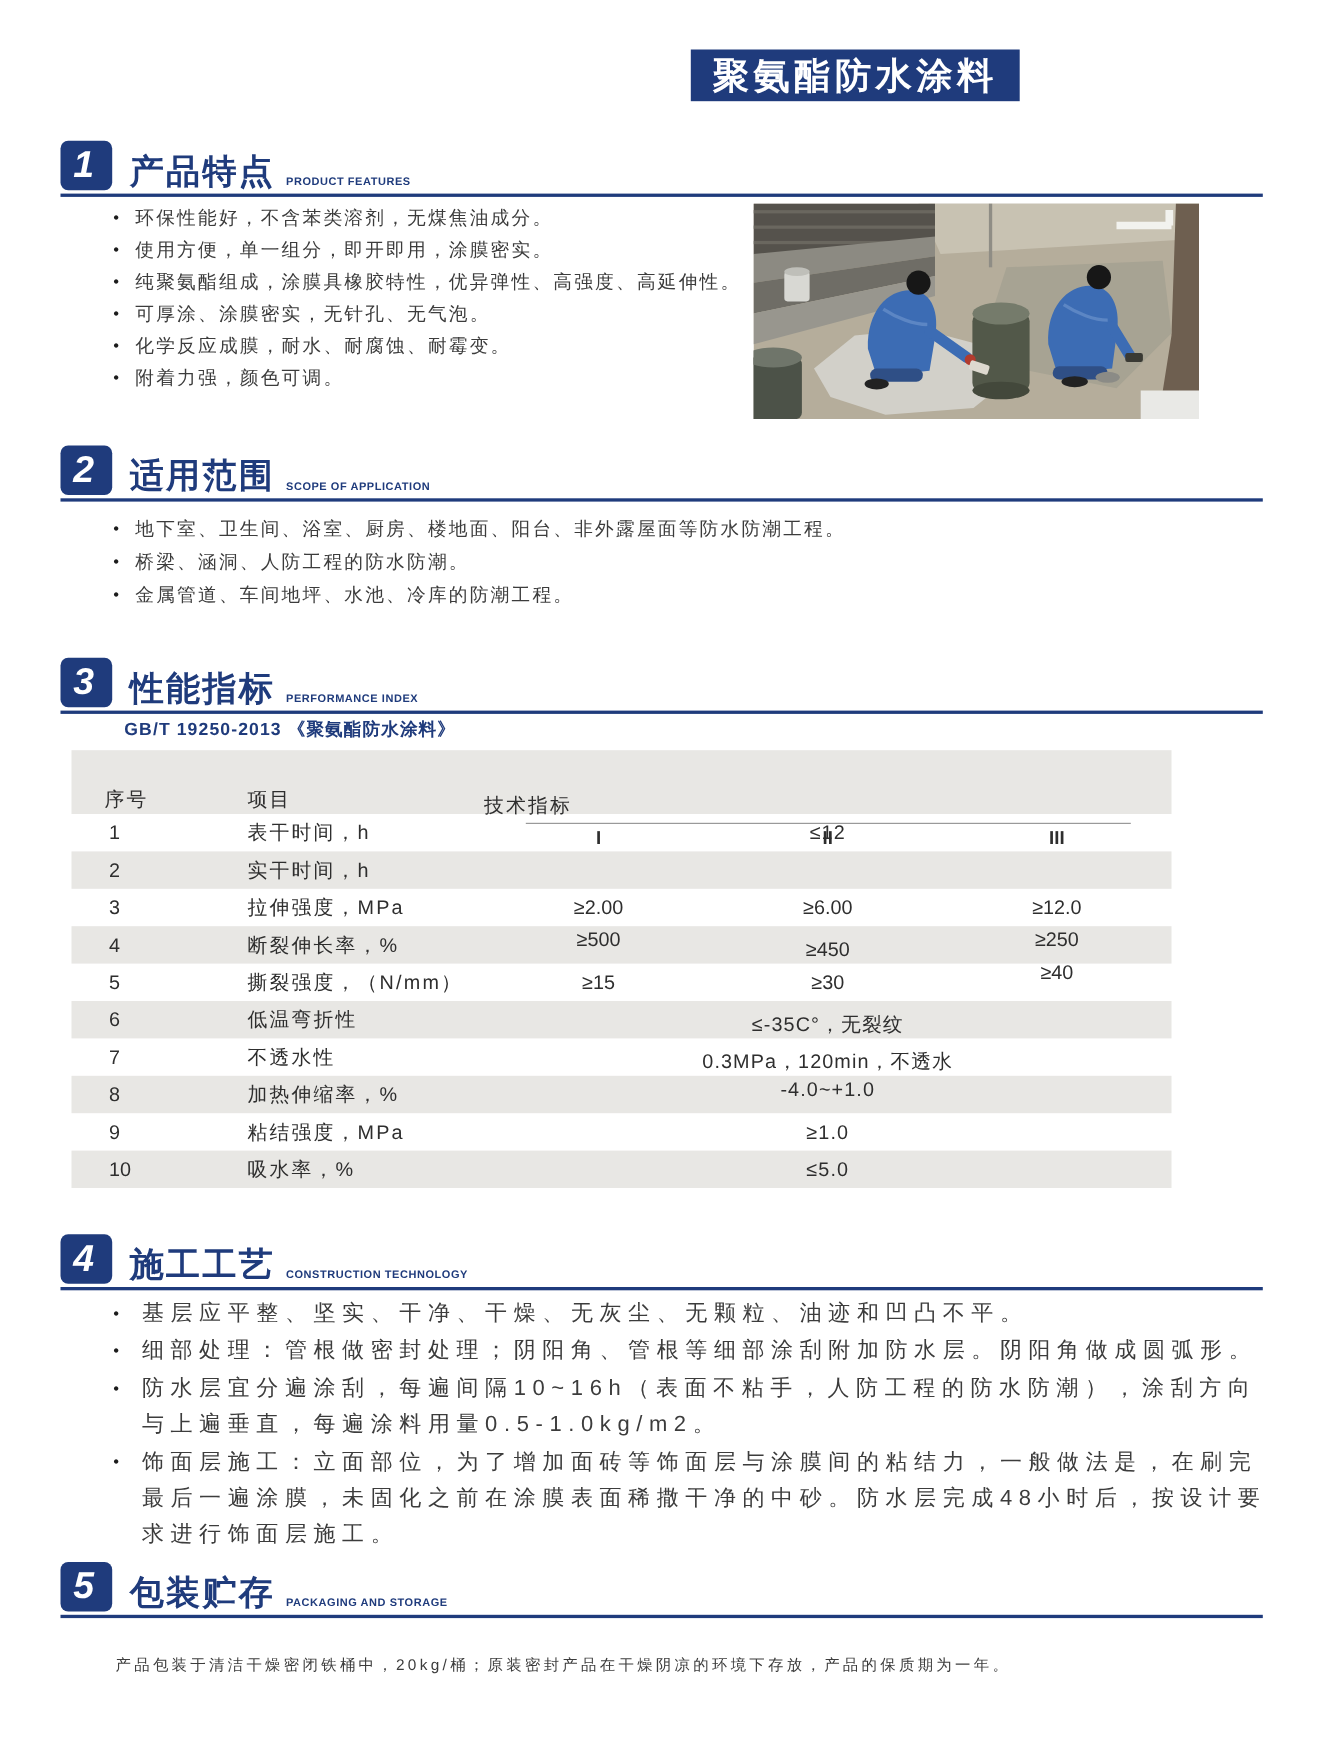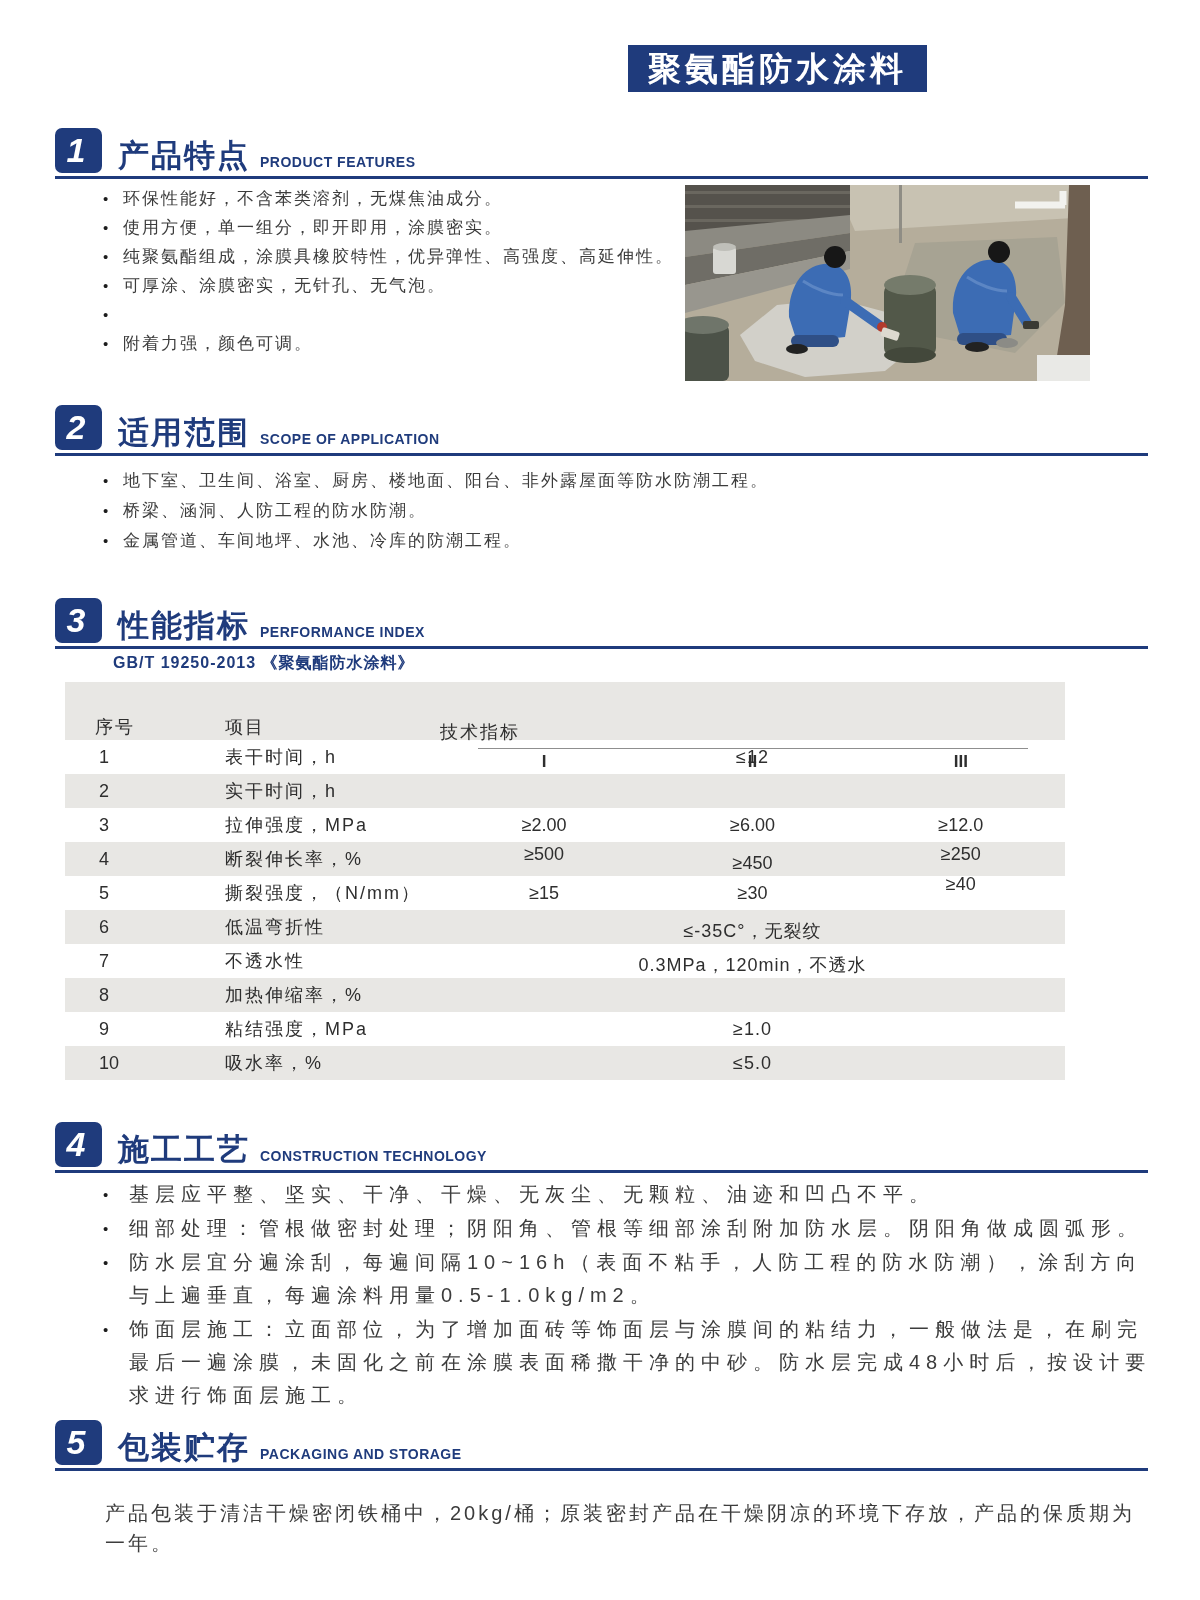--- a/index.html
+++ b/index.html
@@ -17,21 +17,21 @@
   .sec-header{
     position:absolute;left:55px;right:52px;display:flex;align-items:flex-end;
     border-bottom:3px solid #1f3b7c;padding-bottom:3px;
   }
   .badge{
     flex:none;width:42px;height:45px;background:#1f3b7c;border-radius:7px;
     color:#fff;font-size:34px;font-weight:bold;font-style:italic;
     display:flex;align-items:center;justify-content:center;padding-right:5px;
   }
   .sec-title{font-size:31px;font-weight:bold;color:#1f3b7c;margin-left:16px;line-height:1.05;letter-spacing:2px;white-space:nowrap;}
-  .sec-sub{font-size:14px;font-weight:bold;color:#1f3b7c;margin-left:10px;line-height:1.4;letter-spacing:.5px;white-space:nowrap;}
+  .sec-sub{font-size:10px;font-weight:bold;color:#1f3b7c;margin-left:10px;line-height:1.4;letter-spacing:.5px;white-space:nowrap;}
   
   .bullets{position:absolute;}
   .bullet{display:flex;align-items:flex-start;}
   .bullet .dot{flex:none;width:20px;color:#1c1c1c;}
   .b17 .bullet{font-size:17px;line-height:29px;letter-spacing:2px;color:#3c3c3c;}
   .b17 .dot{font-size:15px;line-height:29px;}
   .b20 .bullet{font-size:20px;line-height:33px;letter-spacing:6px;color:#3c3c3c;margin-bottom:1px;}
   .b20 .dot{font-size:15px;line-height:33px;width:26px;letter-spacing:0;}
   
   .photo{position:absolute;left:685px;top:185px;width:405px;height:196px;}
@@ -49,21 +49,21 @@
   .trow{display:grid;grid-template-columns:160px 215px repeat(3,1fr);height:34px;align-items:center;}
   .trow.alt{background:#e8e7e4;}
   .td.no{padding-left:34px;}
   .td.item{letter-spacing:2px;white-space:nowrap;}
   .td.v{text-align:center;}
   .td.span{grid-column:3/6;display:flex;justify-content:center;white-space:nowrap;letter-spacing:1px;}
   .lift{transform:translateY(-9px);}
   .lift-sm{transform:translateY(-5px);}
   .drop-sm{transform:translateY(4px);}
   
-  .pack-text{position:absolute;left:105px;top:1498px;right:45px;font-size:20px;letter-spacing:3px;color:#3c3c3c;line-height:30px;}
+  .pack-text{position:absolute;left:105px;top:1498px;right:45px;font-size:14px;letter-spacing:3px;color:#3c3c3c;line-height:30px;}
 </style>
 </head>
 <body>
 
 <div class="page">
 
   <div class="banner">聚氨酯防水涂料</div>
 
   <div class="sec-header" style="top:128px;">
     <div class="badge">1</div>
@@ -83,20 +83,21 @@
     <div class="bullet">
         <span class="dot">•</span>
         <span>纯聚氨酯组成，涂膜具橡胶特性，优异弹性、高强度、高延伸性。</span>
       </div>
     <div class="bullet">
         <span class="dot">•</span>
         <span>可厚涂、涂膜密实，无针孔、无气泡。</span>
       </div>
     <div class="bullet">
         <span class="dot">•</span>
+        <span>化学反应成膜，耐水、耐腐蚀、耐霉变。</span>
       </div>
     <div class="bullet">
         <span class="dot">•</span>
         <span>附着力强，颜色可调。</span>
       </div>
   </div>
 
   <svg class="photo" viewBox="0 0 405 196" aria-hidden="true">
     <rect x="0" y="0" width="405" height="196" fill="#b5ad9b"></rect>
     <polygon points="150,0 405,0 405,32 170,46" fill="#c8c2b2"></polygon>
@@ -218,20 +219,21 @@
       <div class="td span drop-sm">≤-35C°，无裂纹</div>
     </div>
     <div class="trow">
       <div class="td no">7</div>
       <div class="td item">不透水性</div>
       <div class="td span drop-sm">0.3MPa，120min，不透水</div>
     </div>
     <div class="trow alt">
       <div class="td no">8</div>
       <div class="td item">加热伸缩率，%</div>
+      <div class="td span lift-sm">-4.0~+1.0</div>
     </div>
     <div class="trow">
       <div class="td no">9</div>
       <div class="td item">粘结强度，MPa</div>
       <div class="td span">≥1.0</div>
     </div>
     <div class="trow alt">
       <div class="td no">10</div>
       <div class="td item">吸水率，%</div>
       <div class="td span">≤5.0</div>

